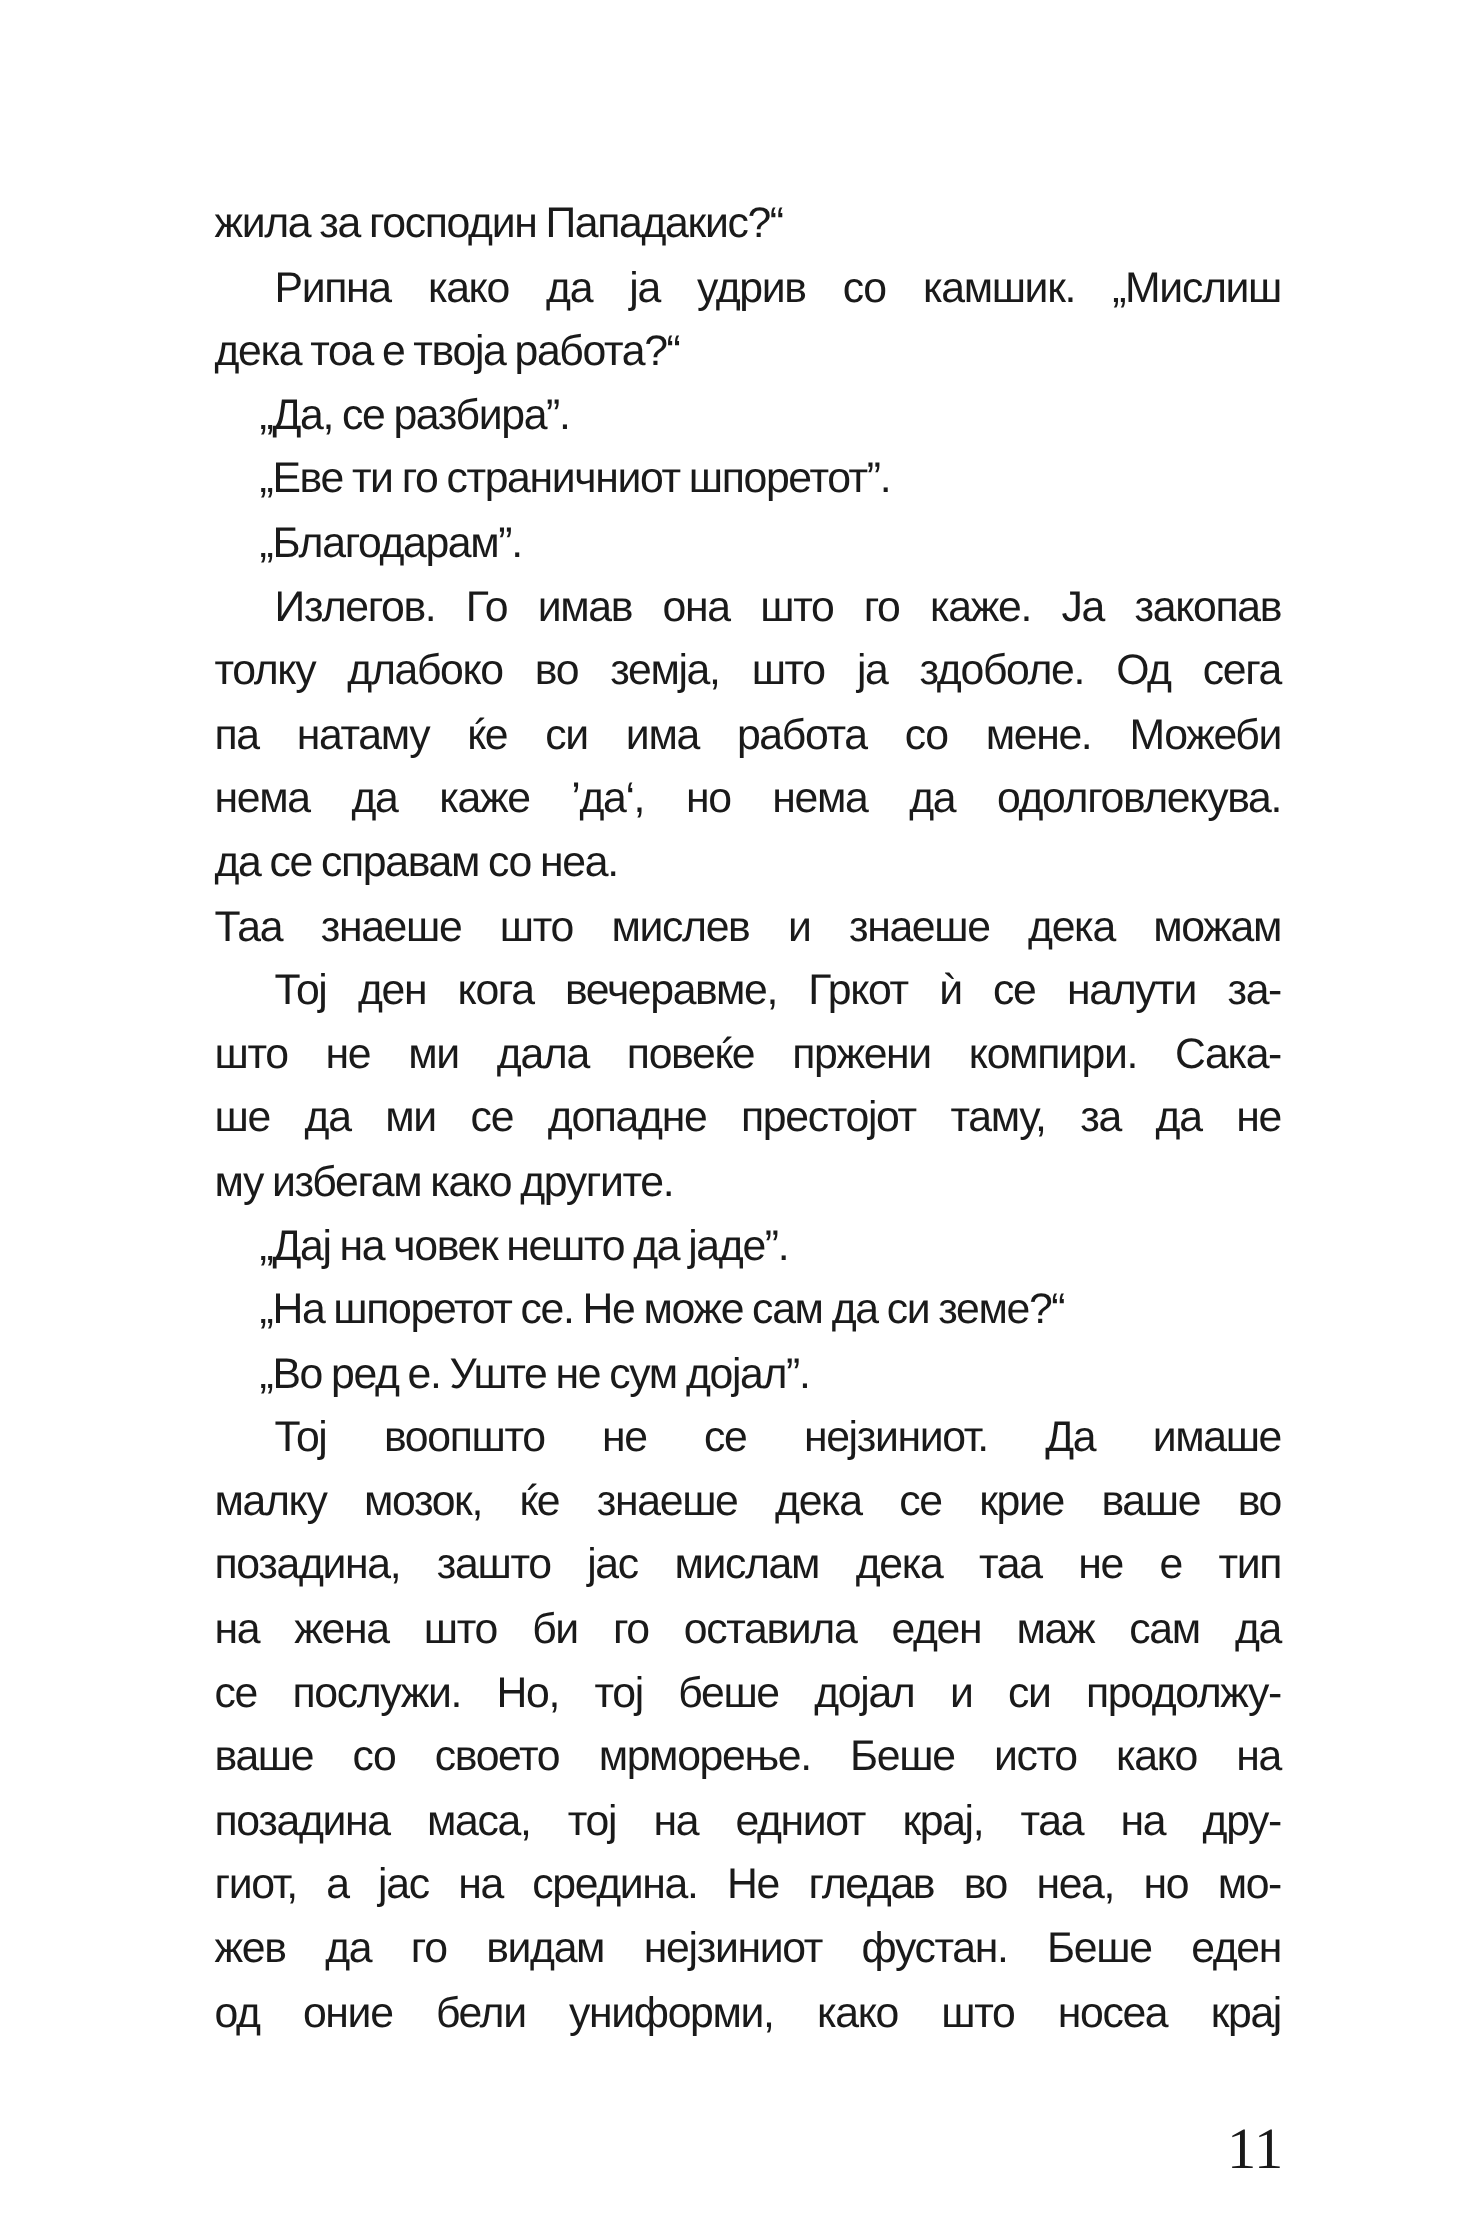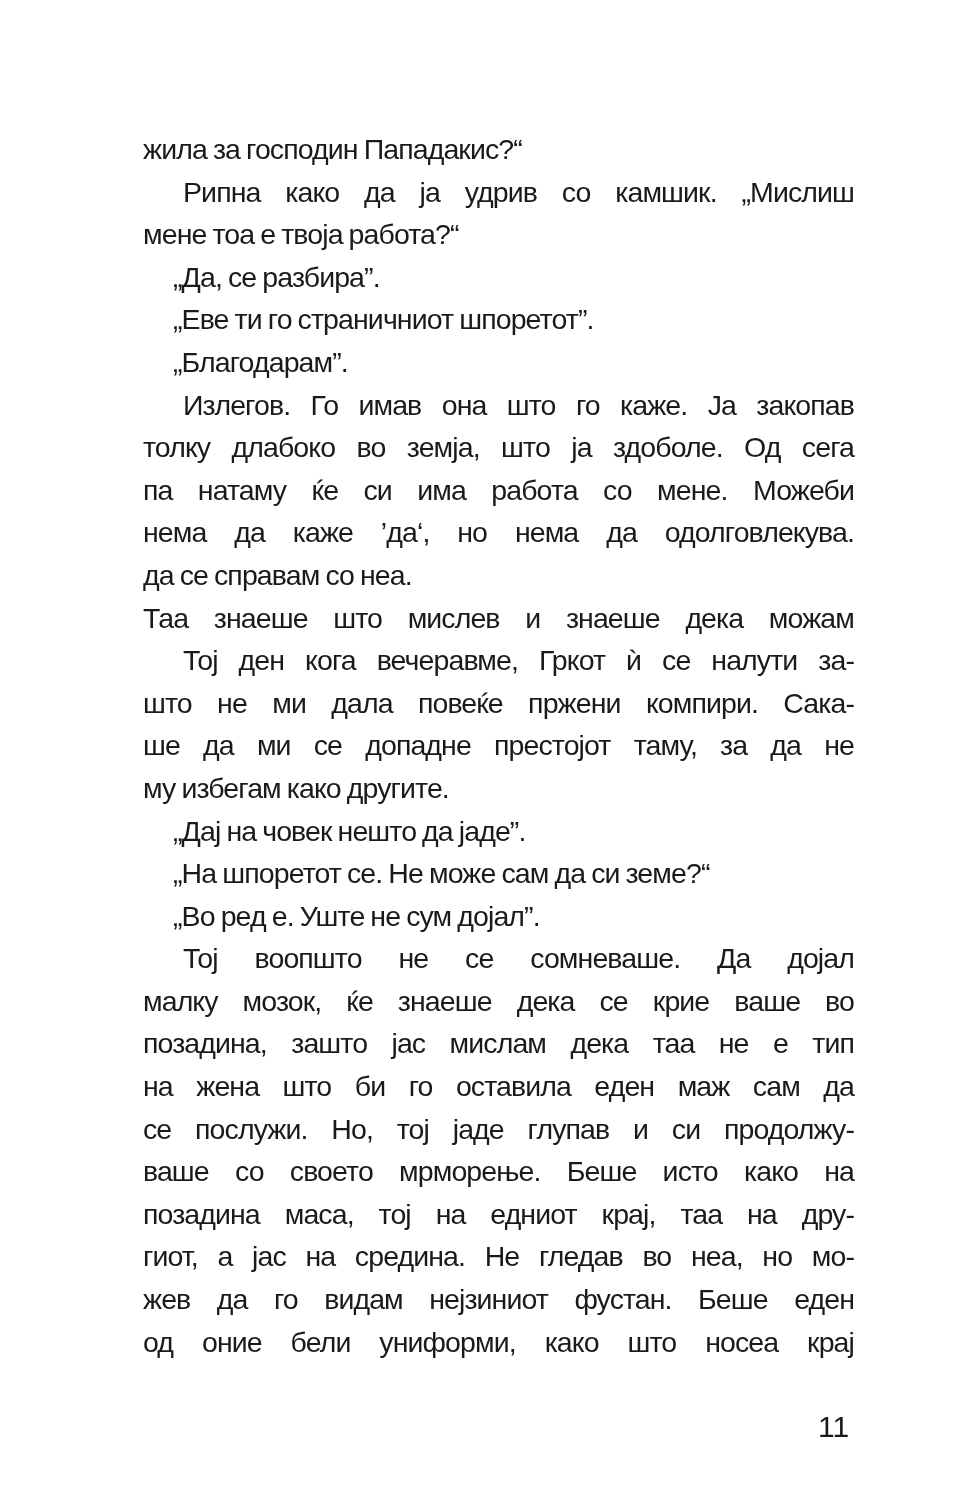--- a/index.html
+++ b/index.html
@@ -16,52 +16,52 @@
     letter-spacing: -0.9px;
     word-spacing: -1px;
     text-align: justify;
     text-align-last: justify;
   }
   .line.last { text-align-last: left; }
   .line.indent { padding-left: 40px; }
   .line.dlg { padding-left: 30px; }
   .page-number {
     position: absolute; left: 818px; top: 1388px;
-    font-family: Liberation Sans, sans-serif; font-size: 30px; color: #1a1a1a;
+    font-family: Liberation Serif, serif; font-size: 39px; color: #1a1a1a;
   }
 </style>
 </head>
 <body>
 
 <div class="page">
   <div class="text-block" id="text-block">
       <div class="line last">жила за господин Пападакис?“</div>
       <div class="line indent">Рипна како да ја удрив со камшик. „Мислиш</div>
-      <div class="line last">мене тоа е твоја работа?“</div>
+      <div class="line last">дека тоа е твоја работа?“</div>
       <div class="line dlg last">„Да, се разбира”.</div>
       <div class="line dlg last">„Еве ти го страничниот шпоретот”.</div>
       <div class="line dlg last">„Благодарам”.</div>
       <div class="line indent">Излегов. Го имав она што го каже. Ја закопав</div>
       <div class="line">толку длабоко во земја, што ја здоболе. Од сега</div>
       <div class="line">па натаму ќе си има работа со мене. Можеби</div>
       <div class="line">нема да каже ’да‘, но нема да одолговлекува.</div>
       <div class="line last">да се справам со неа.</div>
       <div class="line">Таа знаеше што мислев и знаеше дека можам</div>
       <div class="line indent">Тој ден кога вечеравме, Гркот ѝ се налути за-</div>
       <div class="line">што не ми дала повеќе пржени компири. Сака-</div>
       <div class="line">ше да ми се допадне престојот таму, за да не</div>
       <div class="line last">му избегам како другите.</div>
       <div class="line dlg last">„Дај на човек нешто да јаде”.</div>
       <div class="line dlg last">„На шпоретот се. Не може сам да си земе?“</div>
       <div class="line dlg last">„Во ред е. Уште не сум дојал”.</div>
-      <div class="line indent">Тој воопшто не се сомневаше. Да дојал</div>
+      <div class="line indent">Тој воопшто не се нејзиниот. Да имаше</div>
       <div class="line">малку мозок, ќе знаеше дека се крие ваше во</div>
       <div class="line">позадина, зашто јас мислам дека таа не е тип</div>
       <div class="line">на жена што би го оставила еден маж сам да</div>
-      <div class="line">се послужи. Но, тој јаде глупав и си продолжу-</div>
+      <div class="line">се послужи. Но, тој беше дојал и си продолжу-</div>
       <div class="line">ваше со своето мрморење. Беше исто како на</div>
       <div class="line">позадина маса, тој на едниот крај, таа на дру-</div>
       <div class="line">гиот, а јас на средина. Не гледав во неа, но мо-</div>
       <div class="line">жев да го видам нејзиниот фустан. Беше еден</div>
       <div class="line">од оние бели униформи, како што носеа крај</div>
     </div>
   <div class="page-number">11</div>
 </div>
 
 </body></html>

